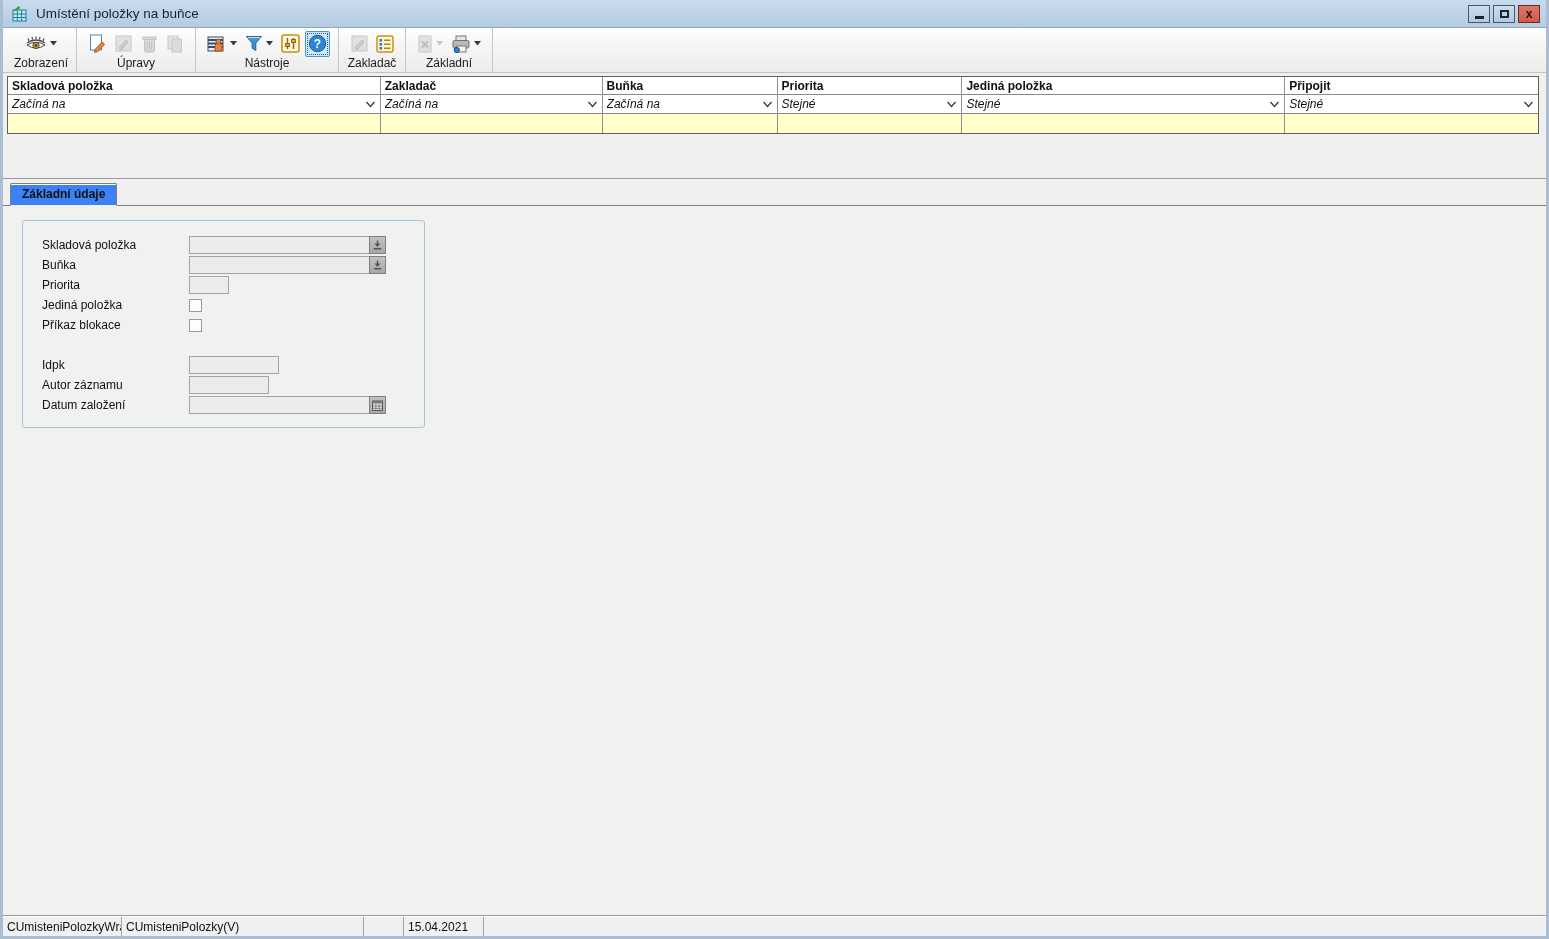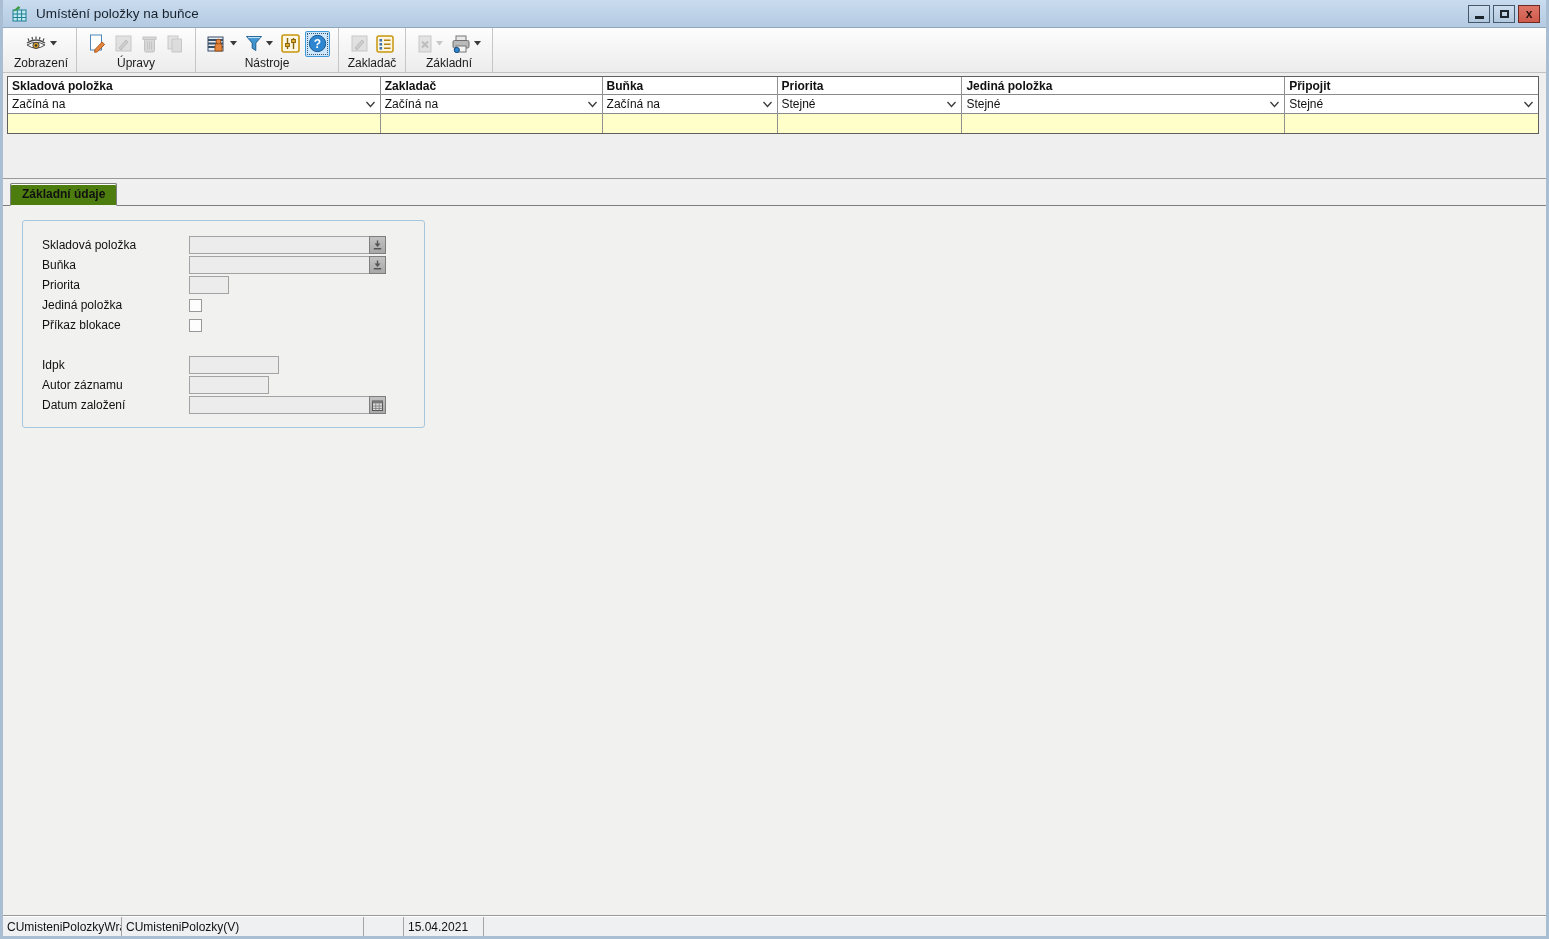--- a/index.html
+++ b/index.html
@@ -39,28 +39,28 @@
   
   .grid-area { flex:0 0 104px; background:#efefef; border-bottom:1px solid #9a9a9a; }
   .fgrid { display:flex; margin:3px 7px 0 4px; border:1px solid #5f5f5f; background:#fff; }
   .fcol { display:flex; flex-direction:column; border-right:1px solid #919191; }
   .fcol:last-child { border-right:none; flex:1 1 auto; }
   .c0{width:373px;} .c1{width:222px;justify-content:center;} .c2{width:175px;} .c3{width:185px;} .c4{width:323px;} .c5{width:253px;}
   .fhead { height:18px; background:#ffffff; font-weight:bold; padding:2px 0 0 4px; border-bottom:1px solid #8a8a8a;
            white-space:nowrap; overflow:hidden; }
   .fop { height:19px; background:#ffffff; display:flex; align-items:center; padding:0 4px 0 4px;
          border-bottom:1px solid #8a8a8a; }
-  .fop .op-text { flex:1 1 auto; white-space:nowrap; overflow:hidden; }
+  .fop .op-text { flex:1 1 auto; white-space:nowrap; overflow:hidden;font-style:italic; }
   .fval { height:19px; background:#ffffc9; }
   .grid-empty { height:44px; background:#efefef; }
 
   
   .tabstrip { flex:0 0 26px; background:#f0f0f0; display:flex; align-items:flex-end; padding:4px 0 0 7px;
               border-bottom:1px solid #7e7e7e; }
-  .tab { background:#4d7c0f; border:1px solid #7e7e7e; border-bottom:none; padding:3px 11px 4px 11px;
+  .tab { background:#3b82f6; border:1px solid #7e7e7e; border-bottom:none; padding:3px 11px 4px 11px;
          font-weight:bold; margin-bottom:-1px; position:relative; z-index:2;
          box-shadow:inset 0 1px 0 #ffffff; border-top-left-radius:2px; border-top-right-radius:2px; }
   .tab.active { border-bottom:1px solid #f1f1f0; }
 
   
   .content { flex:1 1 auto; background:#f1f1f0; overflow:hidden; border-bottom:1px solid #9a9a9a; }
   .groupbox { margin:14px 0 0 19px; width:403px; border:1px solid #a6c6e0; border-radius:3px;
               background:#f1f1f0; padding:14px 0 12px 0; }
   .frow { height:20px; display:flex; align-items:center; }
   .frow.spacer { height:20px; }

